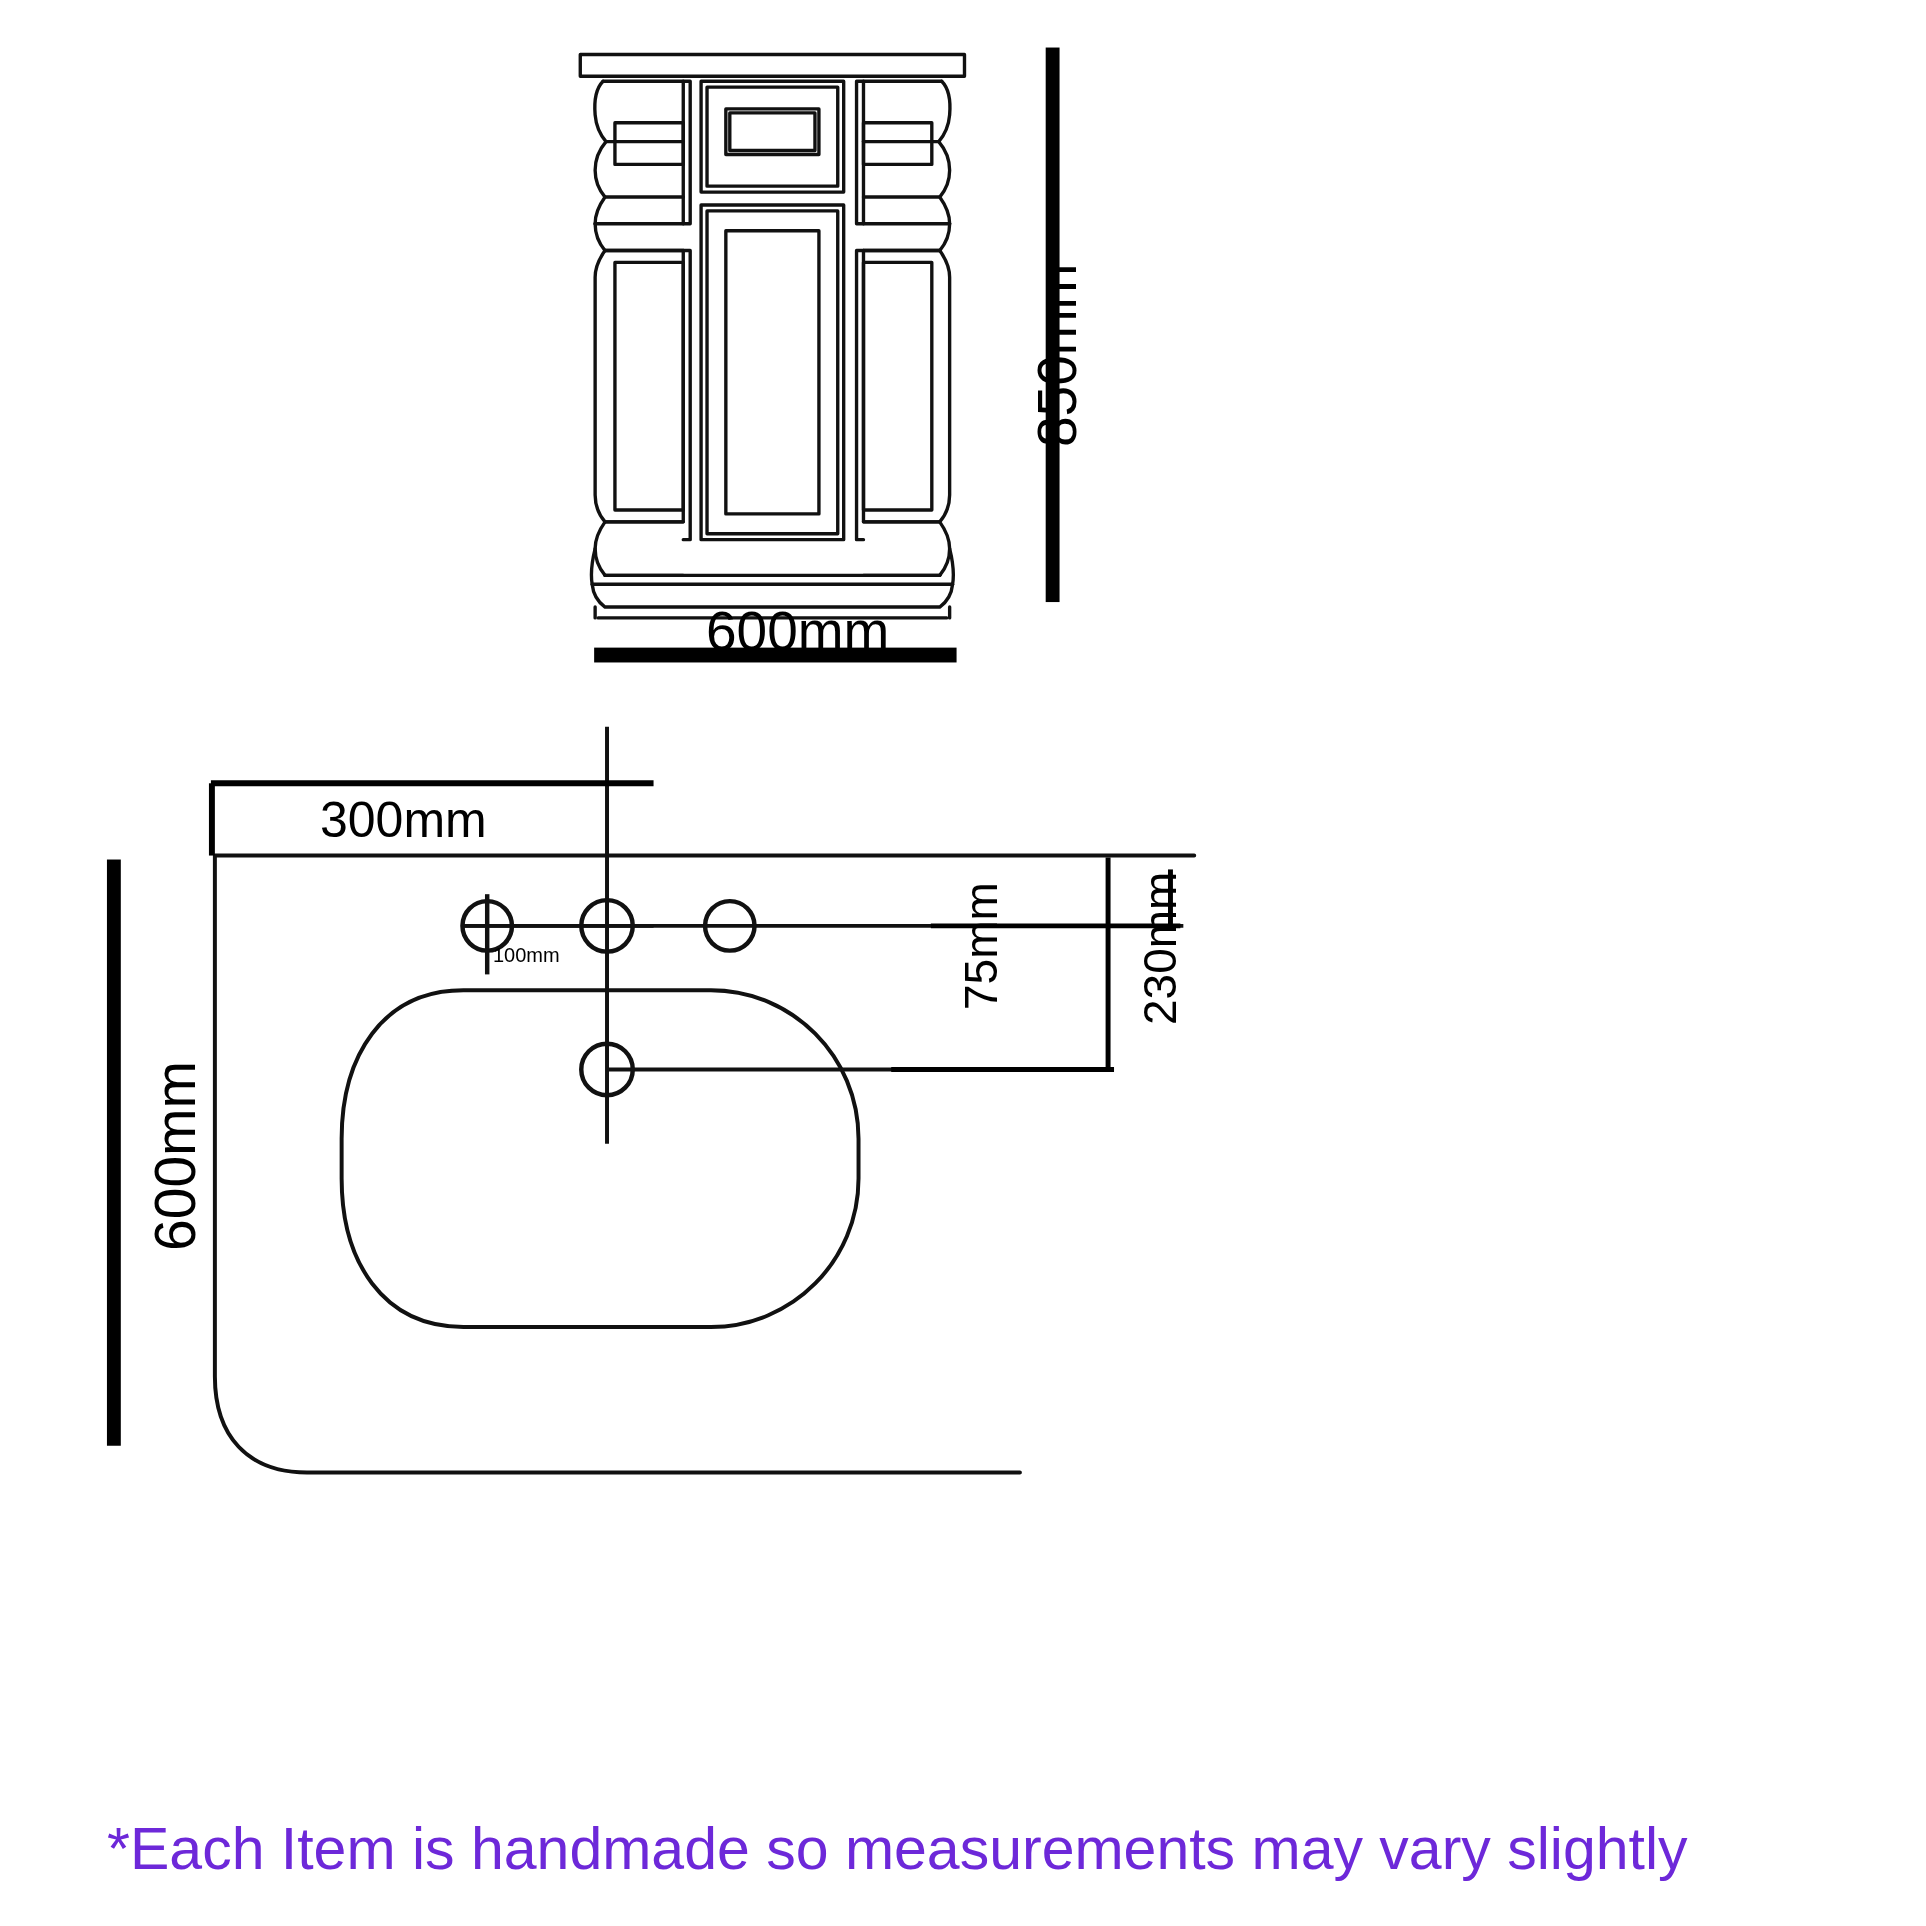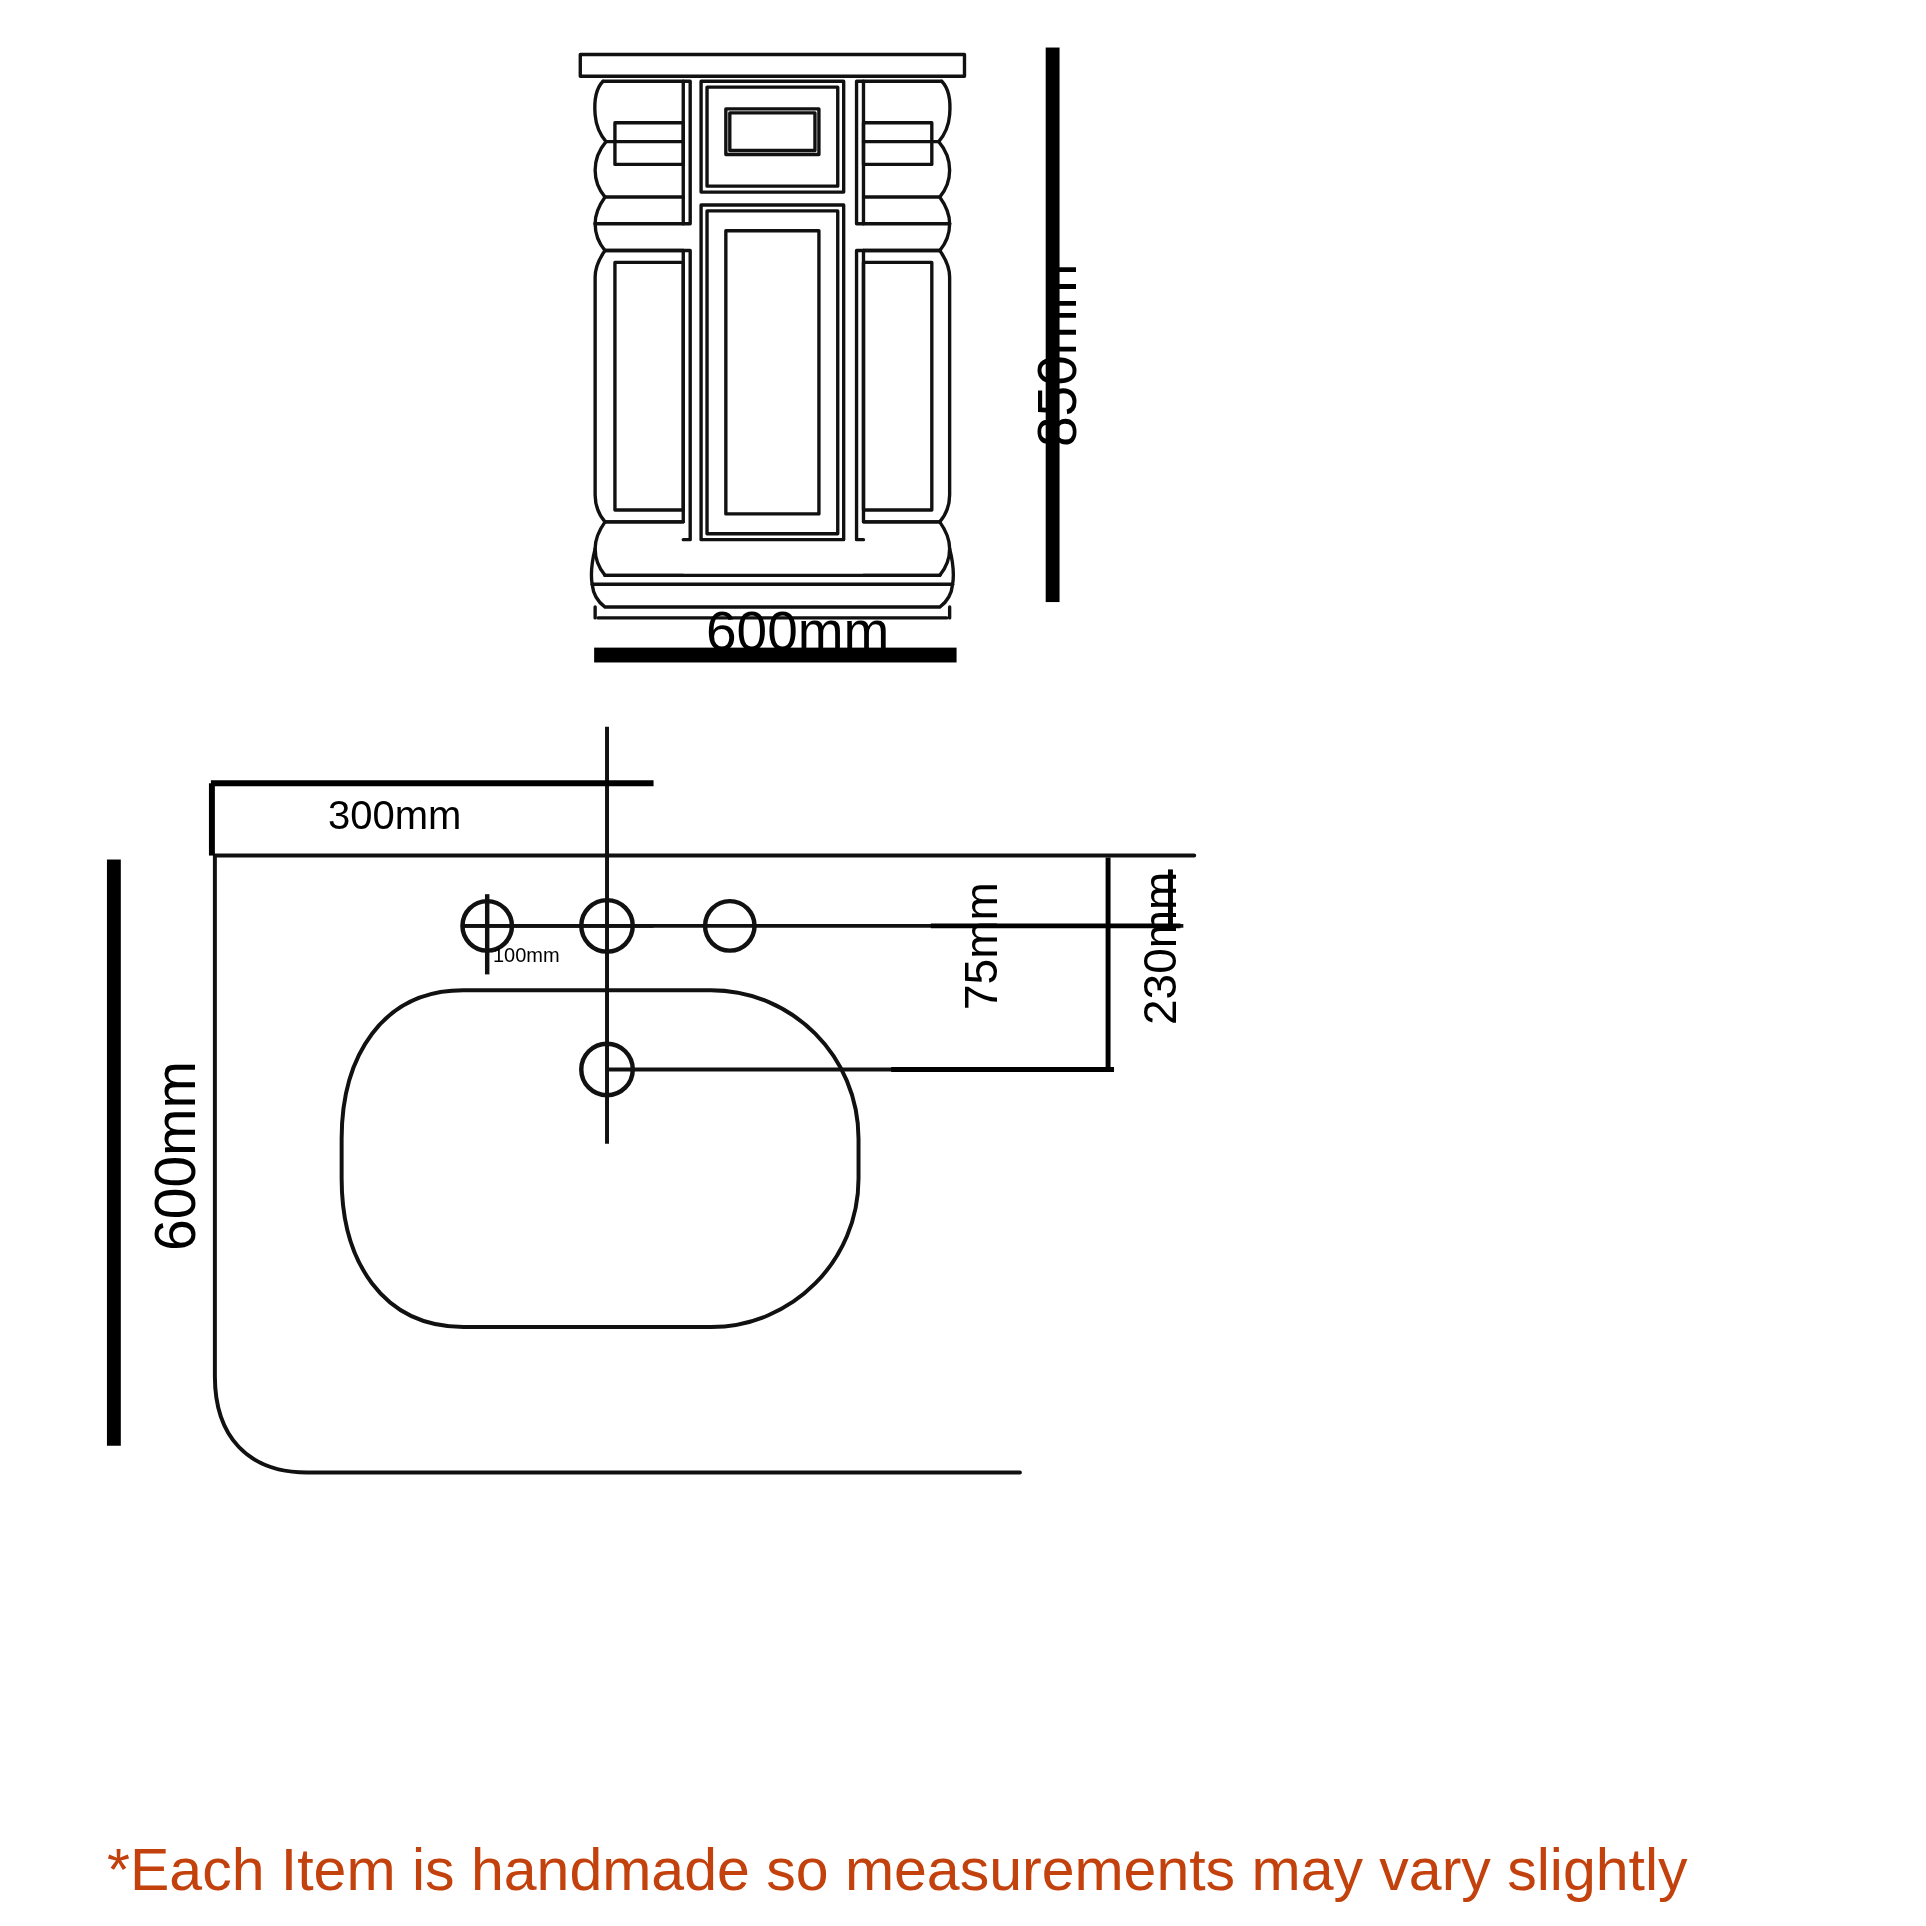--- a/index.html
+++ b/index.html
@@ -34,24 +34,23 @@
     color: #000000;
     white-space: nowrap;
     line-height: 1;
   }
   .vert-label {
     transform-origin: 0 0;
   }
   .note {
     position: absolute;
     font-family: "Liberation Sans", sans-serif;
-    color: #c2410c;
+    color: #6d28d9;
     white-space: nowrap;
     line-height: 1;
-    margin-top: 21px;
   }
 </style>
 </head>
 <body>
 
 <div id="sheet">
 
   <svg viewBox="0 0 1946 1946" xmlns="http://www.w3.org/2000/svg">
 
     <g fill="none" stroke="#111111" stroke-width="3.4" stroke-linejoin="round" stroke-linecap="round">
@@ -211,21 +210,21 @@
 
     <g>
       <rect x="108" y="868" width="14" height="592" fill="#000000"></rect>
     </g>
   </svg>
 
   <div class="dim-label vert-label" style="left:1030px; top:447px; font-size:55px; transform:rotate(-90deg);">850mm</div>
 
   <div class="dim-label" style="left:706px; top:604px; font-size:55px;">600mm</div>
 
-  <div class="dim-label" style="left:328px; top:795px; font-size:40px;">300mm</div>
+  <div class="dim-label" style="left:320px; top:795px; font-size:50px;">300mm</div>
 
   <div class="dim-label" style="left:493px; top:945px; font-size:20px;">100mm</div>
 
   <div class="dim-label vert-label" style="left:958px; top:1010px; font-size:46px; transform:rotate(-90deg);">75mm</div>
 
   <div class="dim-label vert-label" style="left:1137px; top:1025px; font-size:46px; transform:rotate(-90deg);">230mm</div>
 
   <div class="dim-label vert-label" style="left:147px; top:1251px; font-size:57px; transform:rotate(-90deg);">600mm</div>
 
   <div class="note" style="left:107px; top:1820px; font-size:59px;">*Each Item is handmade so measurements may vary slightly</div>

